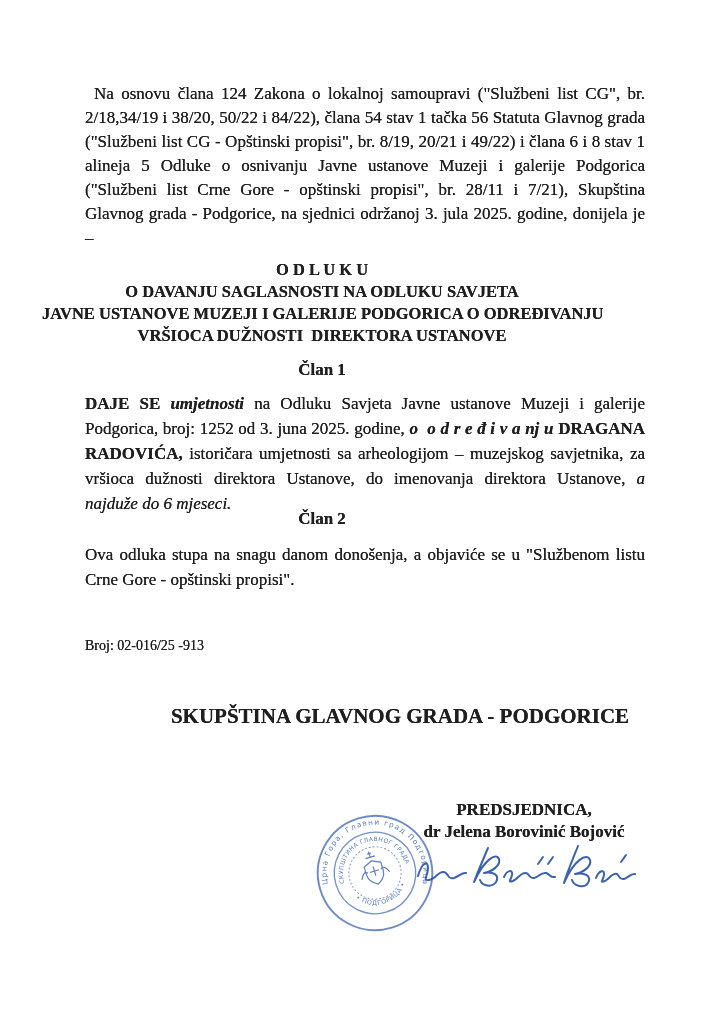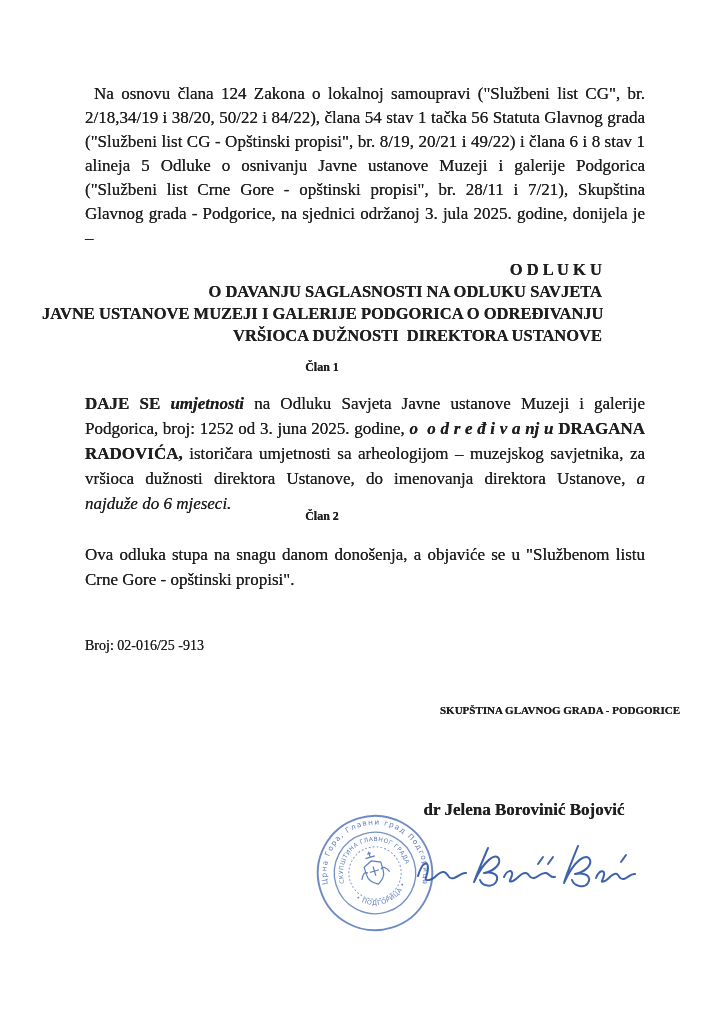--- a/index.html
+++ b/index.html
@@ -27,54 +27,54 @@
   .preamble {
     top: 82px;
     line-height: 24px;
     text-indent: 9px;
   }
   .title-block {
     position: absolute;
     left: 42px;
     top: 259px;
     width: 560px;
-    text-align: right;
+    text-align: center;
     font-weight: bold;
     font-size: 16.5px;
     line-height: 22px;
   }
   .title-line { white-space: pre; }
   .clan-heading {
     position: absolute;
     left: 42px;
     width: 560px;
     text-align: center;
     font-weight: bold;
-    font-size: 12px;
+    font-size: 17px;
   }
   .clan1 { top: 360px; }
   .clan2 { top: 509px; }
   .article1 { top: 391px; }
   .article2 { top: 542px; }
   .ref-block {
     position: absolute;
     left: 85px;
     top: 633px;
     font-size: 14px;
     line-height: 25px;
   }
   .issuer-line {
     position: absolute;
     left: 85px;
     top: 704px;
     width: 560px;
-    text-align: right;
+    text-align: center;
     transform: translateX(35px);
     font-weight: bold;
-    font-size: 11px;
+    font-size: 21px;
   }
   .sig-block {
     position: absolute;
     left: 398px;
     top: 799px;
     width: 252px;
     text-align: center;
     font-weight: bold;
     font-size: 17px;
     line-height: 22px;
@@ -134,20 +134,21 @@
 
   <p class="para article2">Ova odluka stupa na snagu danom donošenja, a objaviće se u "Službenom listu Crne Gore - opštinski propisi".</p>
 
   <div class="ref-block">
     <div>Broj: 02-016/25 -913</div>
   </div>
 
   <div class="issuer-line">SKUPŠTINA GLAVNOG GRADA - PODGORICE</div>
 
   <div class="sig-block">
+    <div>PREDSJEDNICA,</div>
     <div>dr Jelena Borovinić Bojović</div>
   </div>
 
   <svg class="stamp" viewBox="0 0 130 130" aria-hidden="true">
     <defs>
       <path id="arcOuterTop" d="M65,65 m-50,0 a50,50 0 1,1 100,0 a50,50 0 1,1 -100,0" fill="none"></path>
       <path id="arcInnerTop" d="M65,65 m-33,0 a33,33 0 1,1 66,0" fill="none"></path>
       <path id="arcInnerBottom" d="M32,65 a33,33 0 0,0 66,0" fill="none"></path>
     </defs>
     <g stroke="#3a62ae" fill="none" transform="rotate(-17 65 65)">

